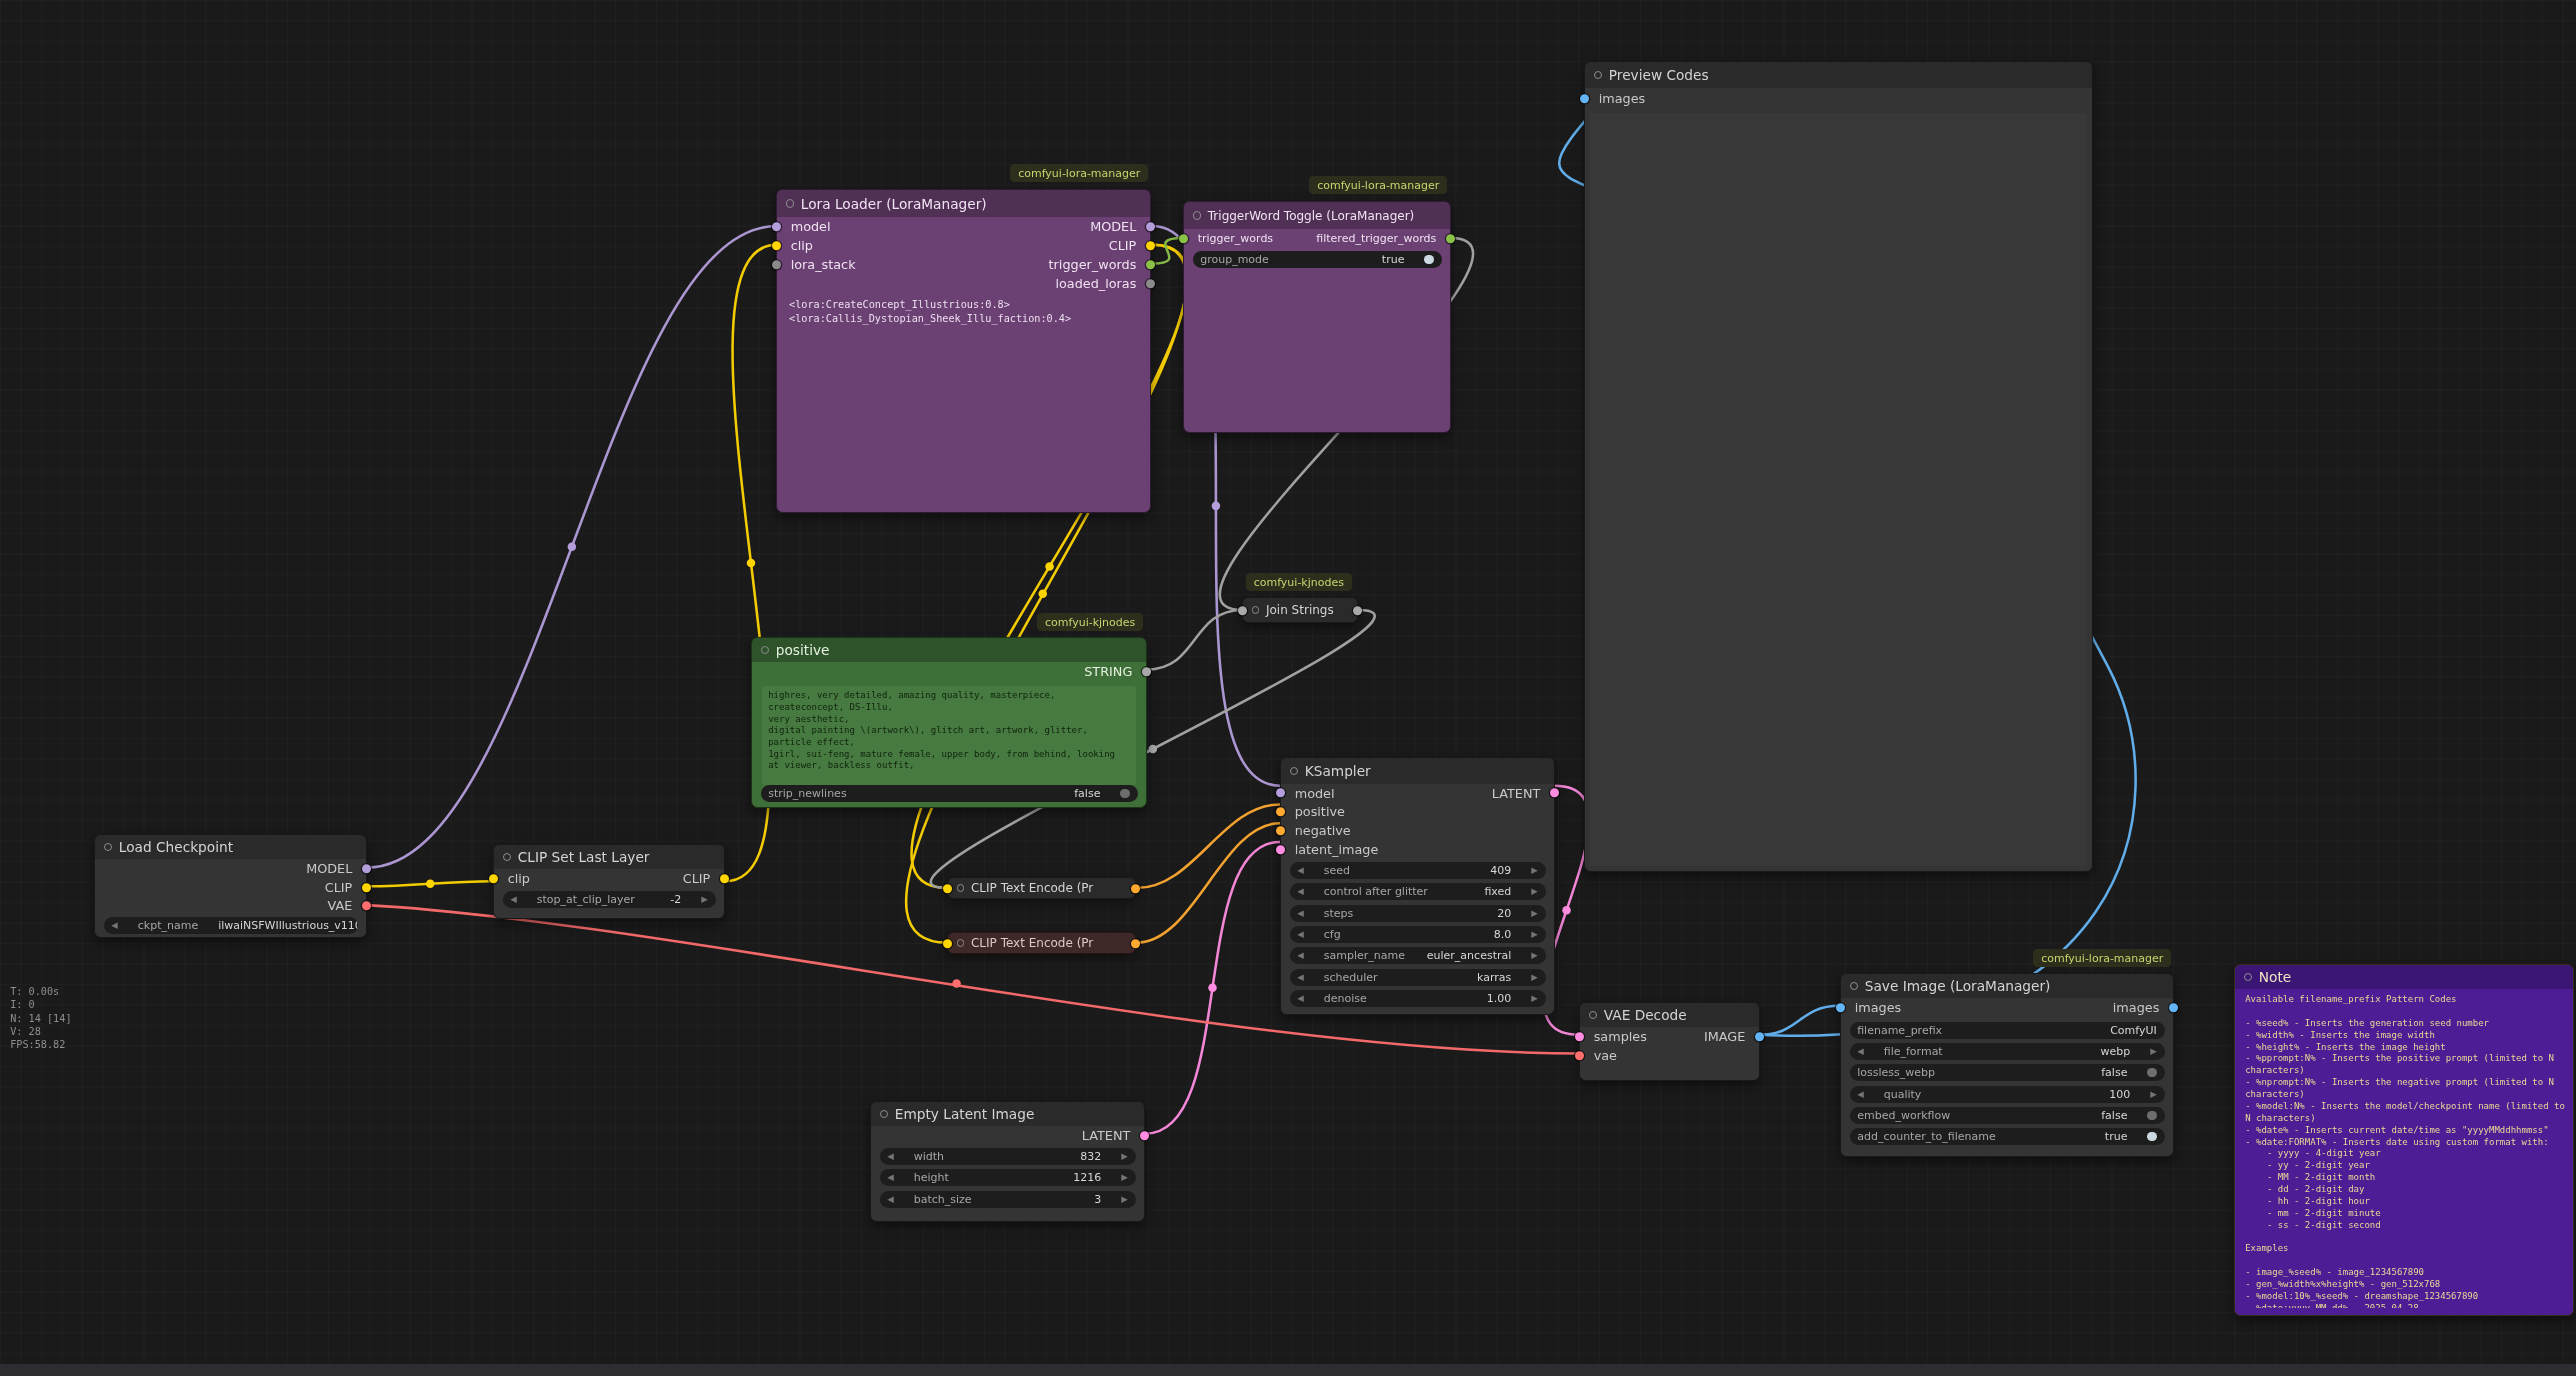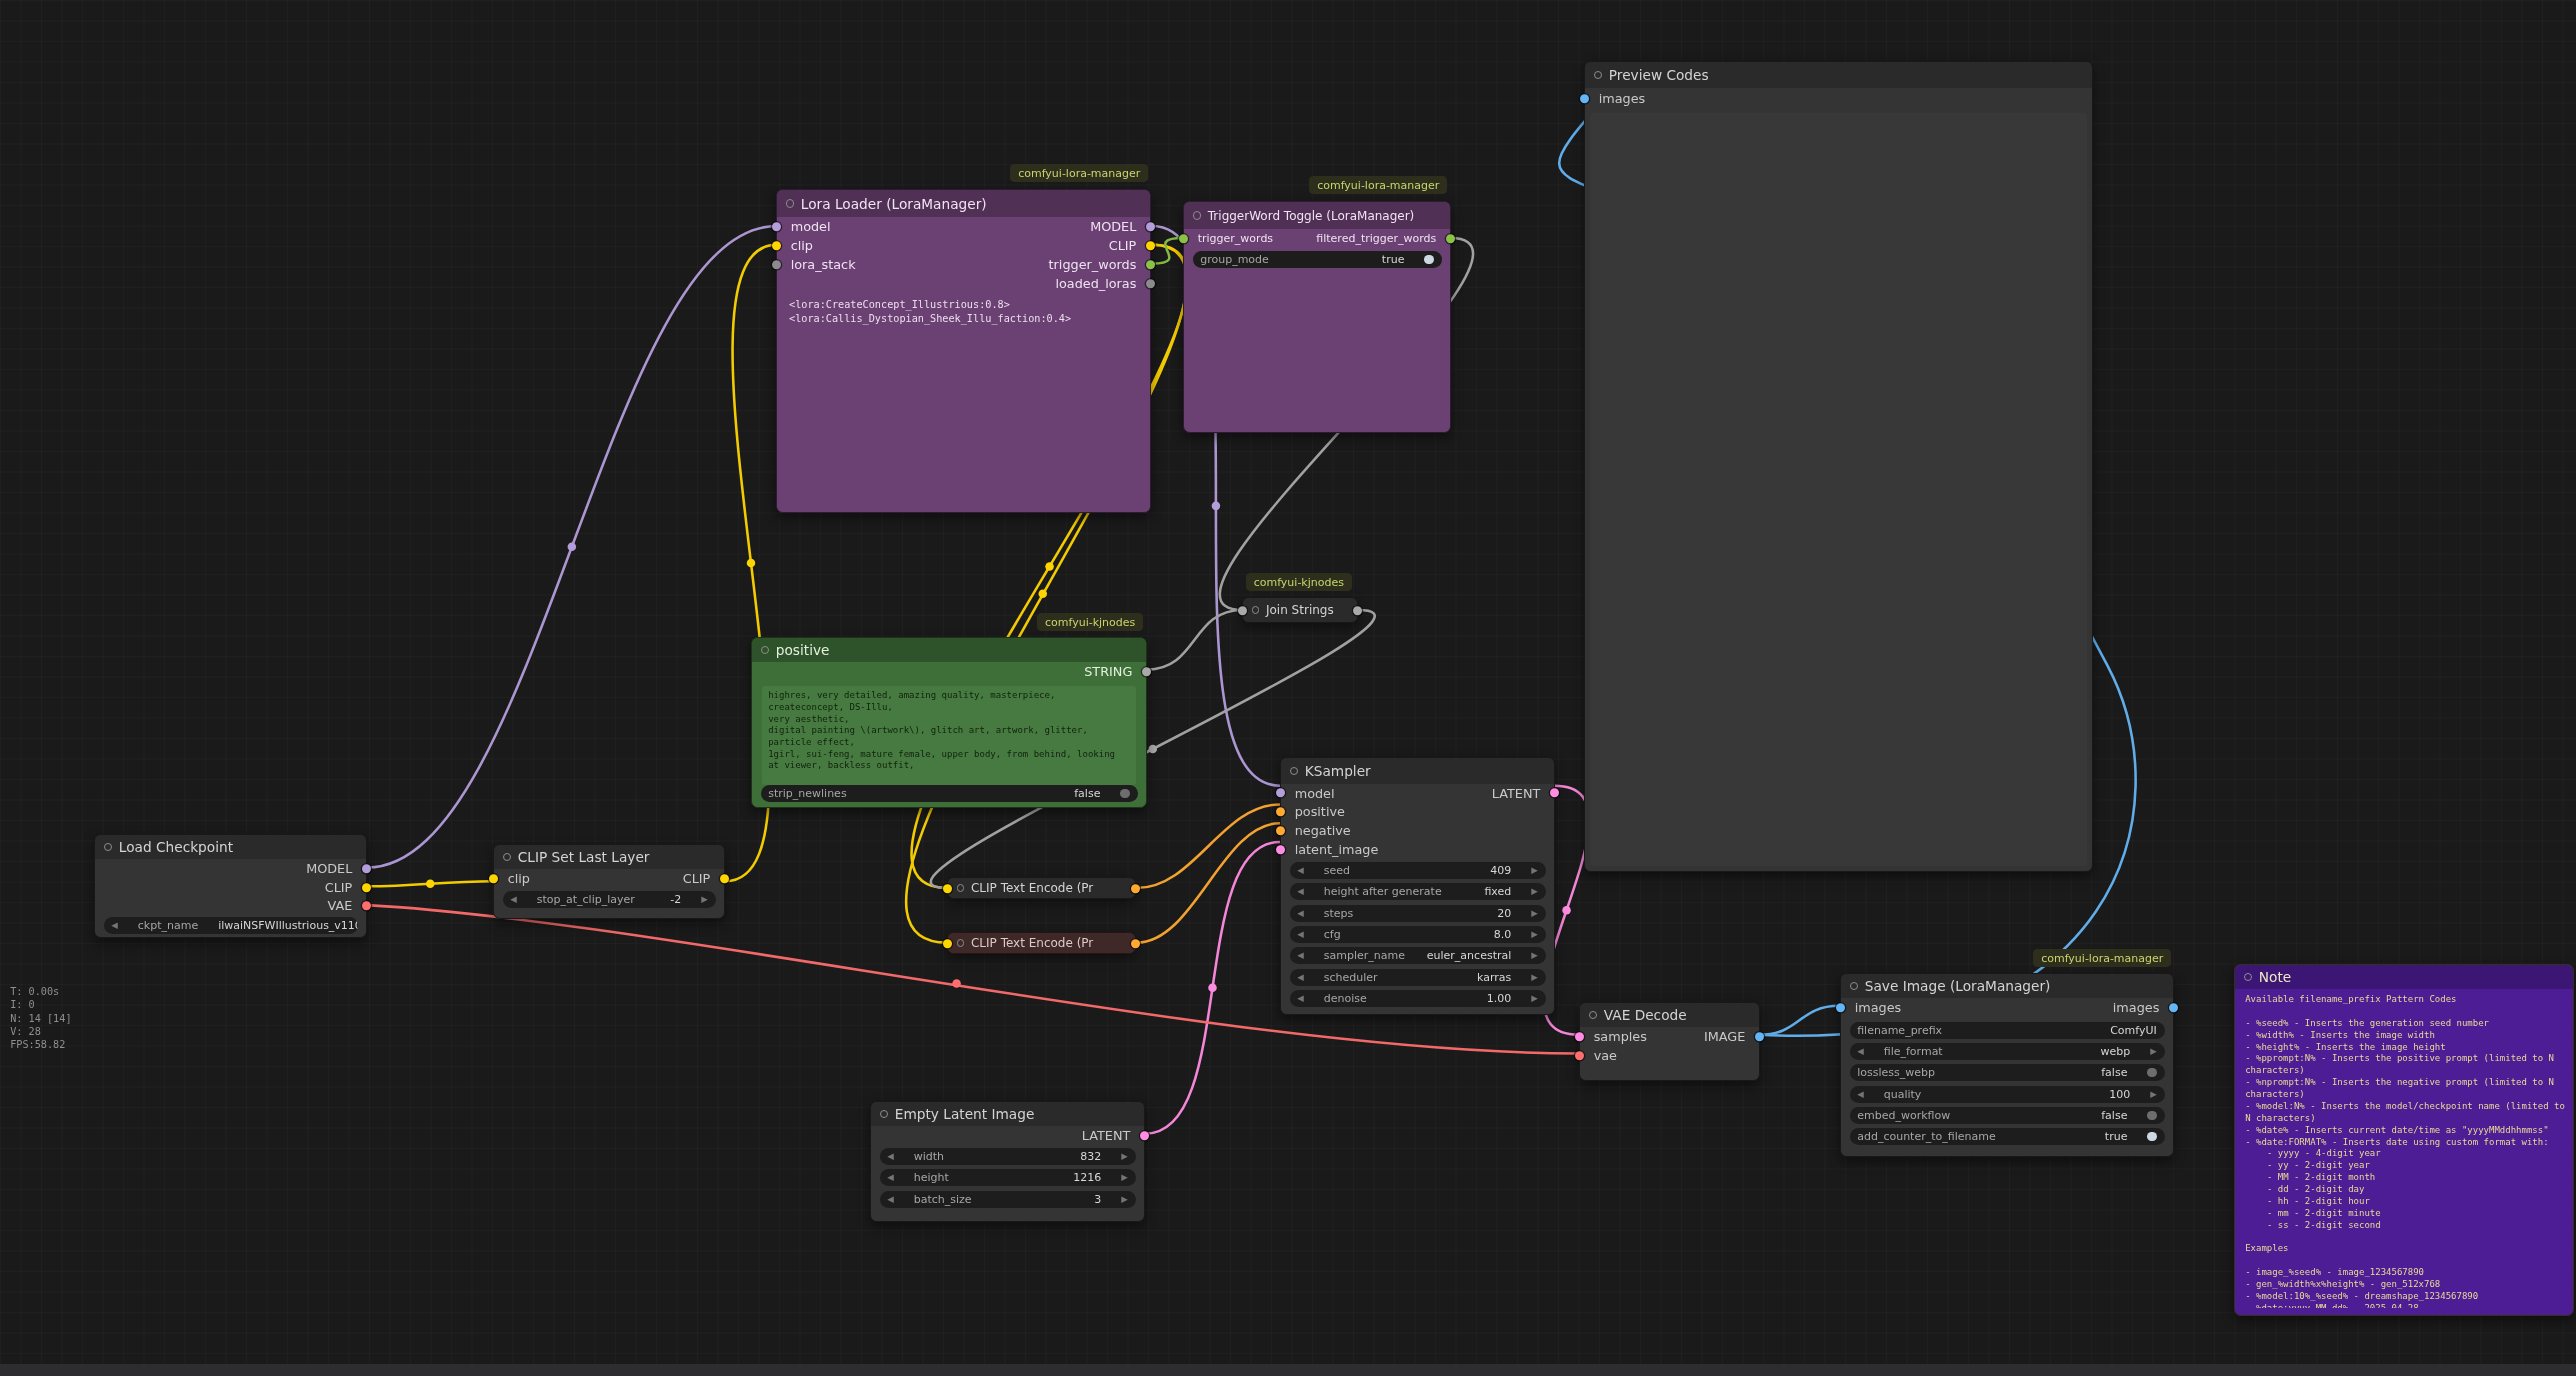--- a/index.html
+++ b/index.html
@@ -274,21 +274,21 @@
     <span class="inlabel">latent_image</span>
   </div>
   <div class="widget" style="top:104px">
     <span class="warrow">◀</span>
     <span>seed</span>
     <span class="wvalue">409</span>
     <span class="warrow">▶</span>
   </div>
   <div class="widget" style="top:125px">
     <span class="warrow">◀</span>
-    <span>height after generate</span>
+    <span>control after glitter</span>
     <span class="wvalue">fixed</span>
     <span class="warrow">▶</span>
   </div>
   <div class="widget" style="top:147px">
     <span class="warrow">◀</span>
     <span>steps</span>
     <span class="wvalue">20</span>
     <span class="warrow">▶</span>
   </div>
   <div class="widget" style="top:168px">

